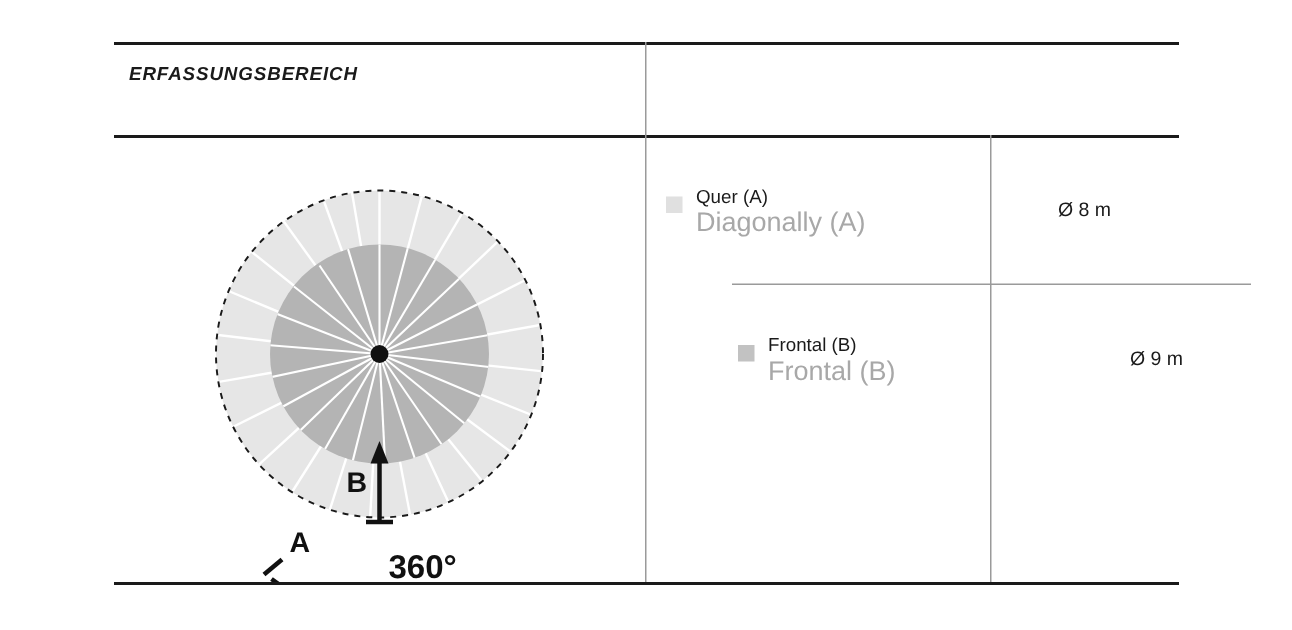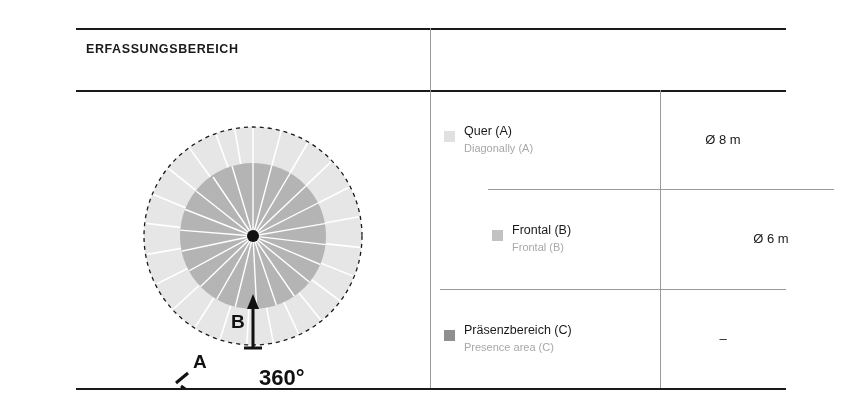--- a/index.html
+++ b/index.html
@@ -54,21 +54,21 @@
     left: 584px; top: 62px;
     width: 1px; height: 298px;
     background: #9a9a9a;
   }
 
   
   .head {
     position: absolute;
     top: 14px;
   }
-  .head.left { left: 10px; }
+  .head.left { left: 10px; font-style: italic; }
   .head.right { left: 364px; }
   .head .de {
     font-size: 12.5px;
     font-weight: bold;
     letter-spacing: 0.6px;
     color: #1a1a1a;
     line-height: 15px;
     text-transform: uppercase;
   }
   .head .en {
@@ -126,21 +126,21 @@
     position: absolute;
     left: 34px;
     top: 33px;
   }
   .labels .de {
     font-size: 12.5px;
     color: #1a1a1a;
     line-height: 17px;
   }
   .labels .en {
-    font-size: 11px;
+    font-size: 18px;
     color: #a8a8a8;
     line-height: 17px;
   }
   .value {
     position: absolute;
     left: 230px;
     top: 42px;
     width: 126px;
     text-align: center;
     font-size: 13px;
@@ -262,27 +262,18 @@
       <div class="value">Ø 8 m</div>
     </div>
 
     <div class="row r2">
       <div class="row-sep"></div>
       <div class="swatch" style="background:#c2c2c2"></div>
       <div class="labels">
         <div class="de">Frontal (B)</div>
         <div class="en">Frontal (B)</div>
       </div>
-      <div class="value">Ø 6 m</div>
+      <div class="value">Ø 9 m</div>
     </div>
 
-    <div class="row r3">
-      <div class="row-sep"></div>
-      <div class="swatch" style="background:#8f8f8f"></div>
-      <div class="labels">
-        <div class="de">Präsenzbereich (C)</div>
-        <div class="en">Presence area (C)</div>
-      </div>
-      <div class="value">–</div>
-    </div>
 
   </div>
 </div>
 
 </body></html>

